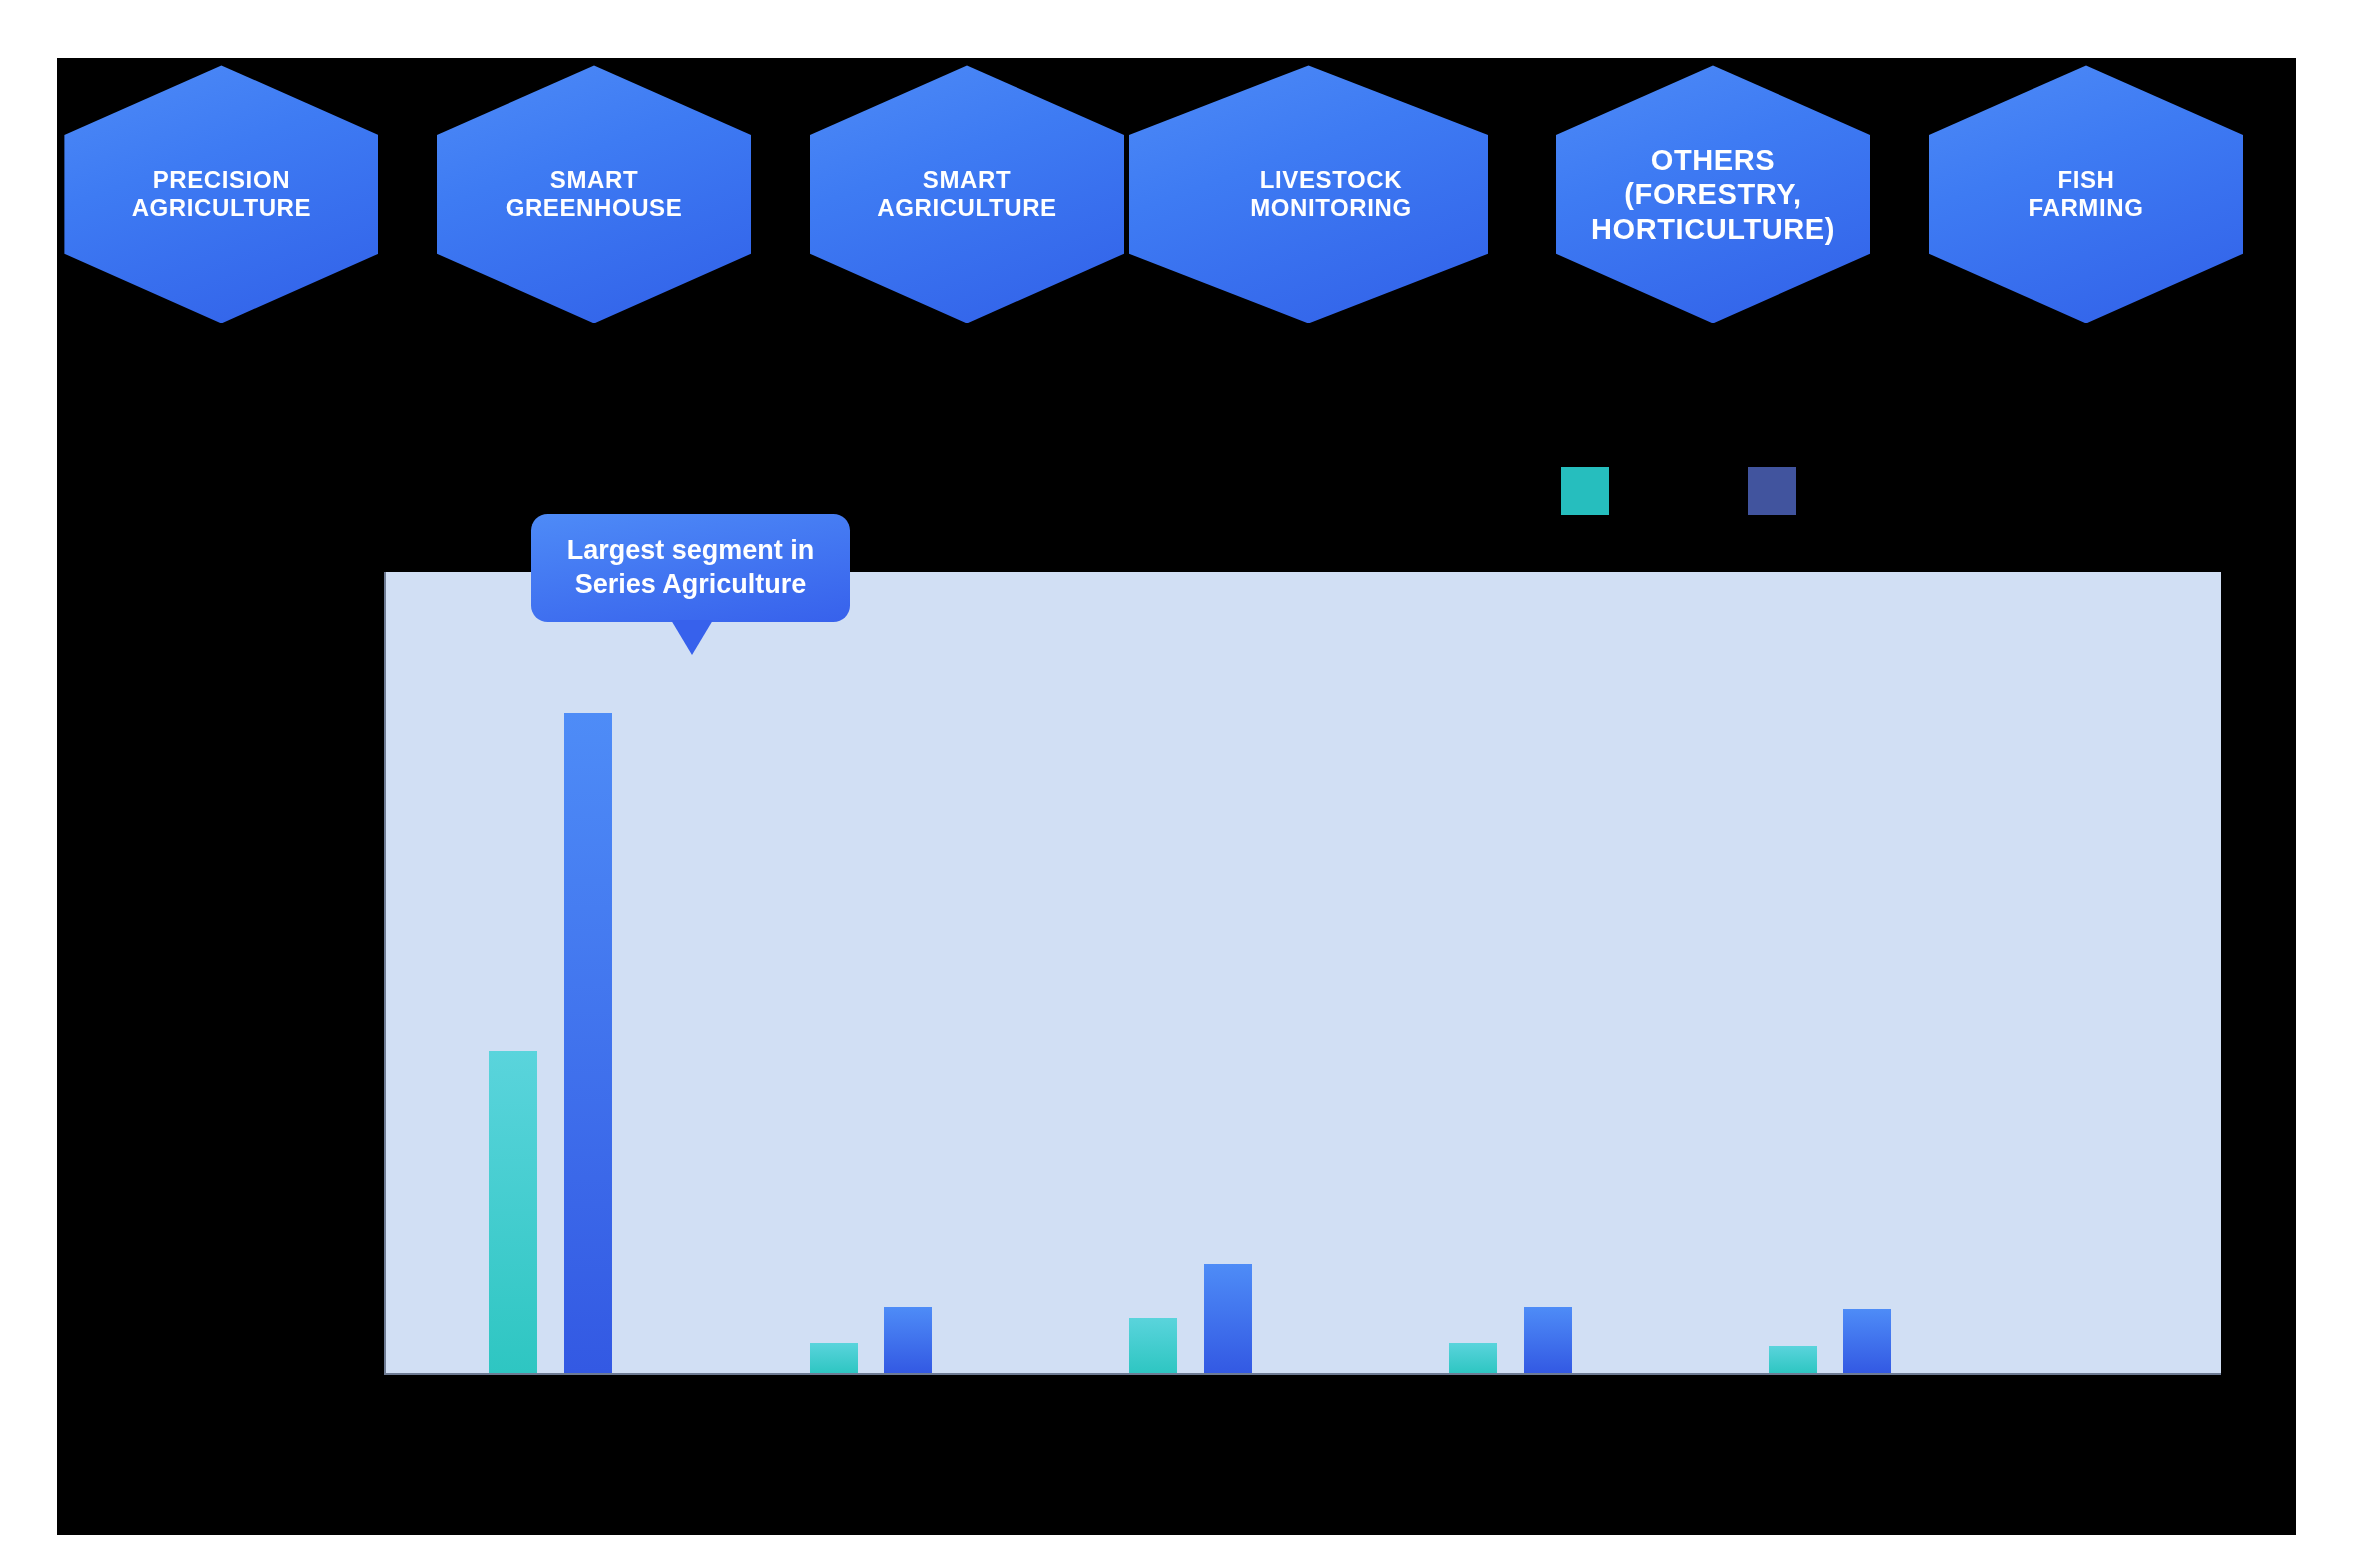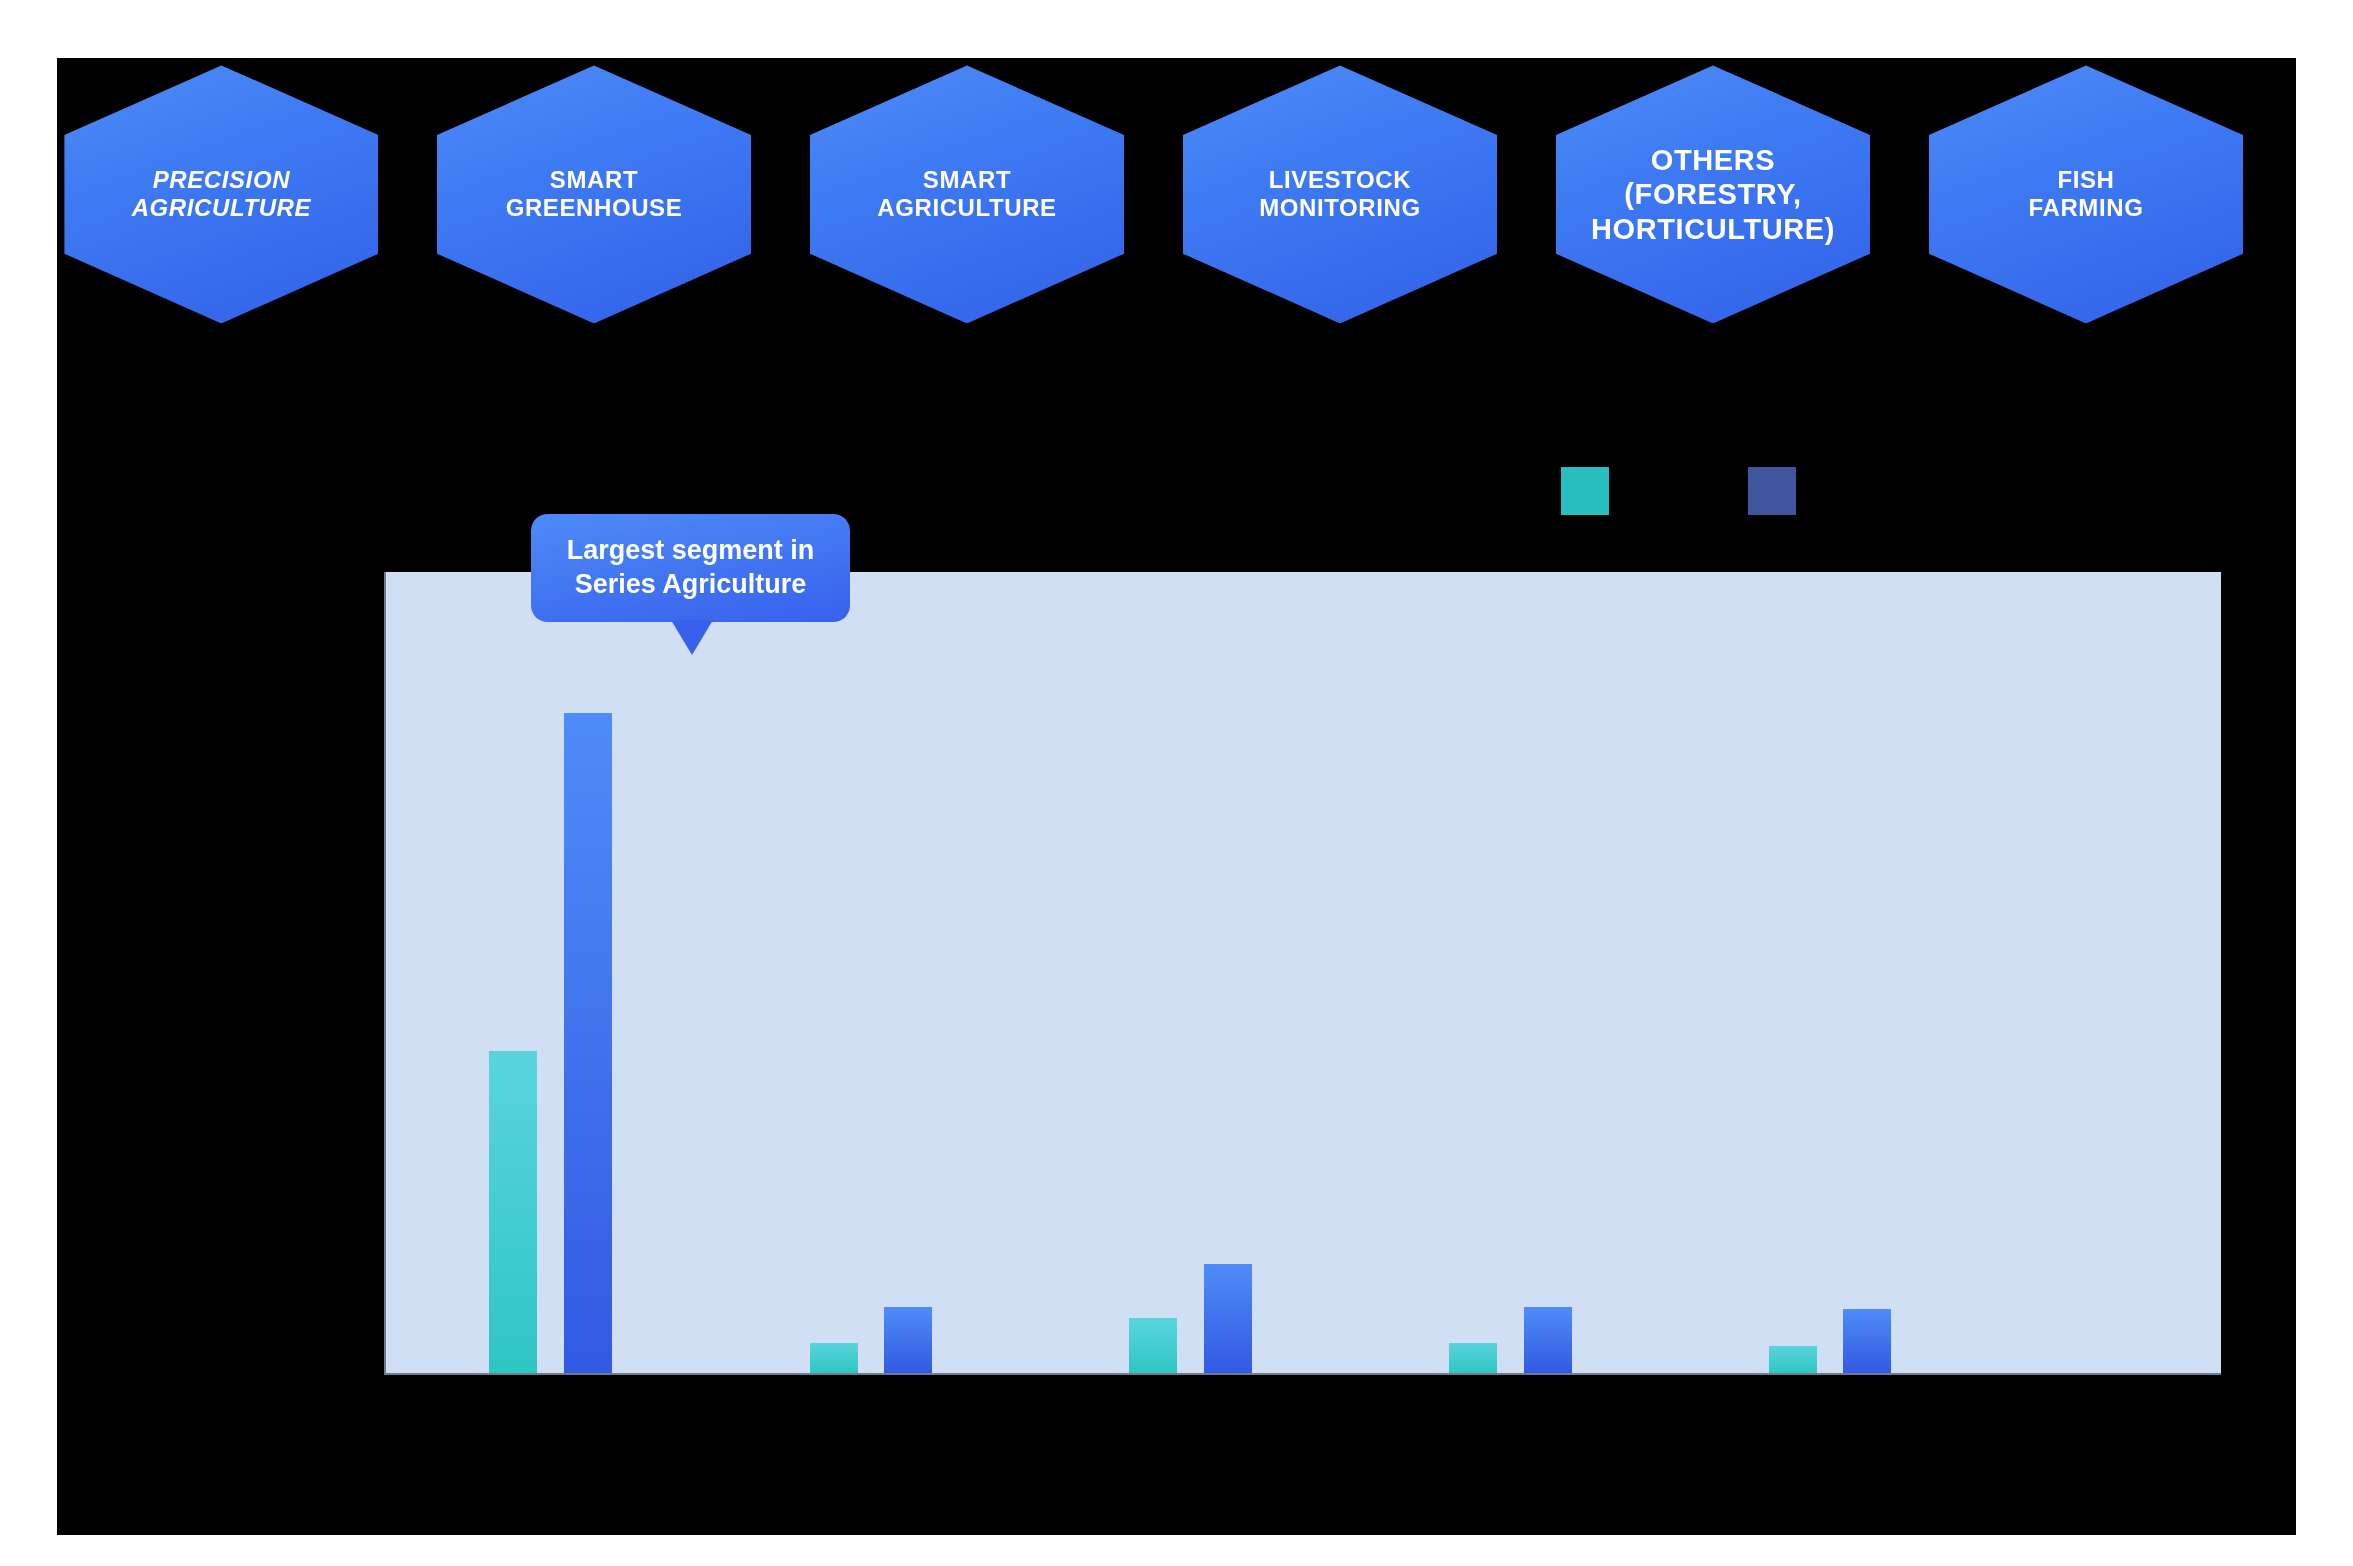--- a/index.html
+++ b/index.html
@@ -22,24 +22,24 @@
     color:#ffffff;
     font-weight:bold;
     font-size:24px;
     line-height:1.18;
     letter-spacing:0.6px;
     text-align:center;
     text-transform:uppercase;
     white-space:pre-line;
     padding:0 14.8px;
   }
-  .hex.h0{left:7.4px;font-style:italic;}
+  .hex.h0{left:7.4px;}
   .hex.h1{left:380px;}
   .hex.h2{left:753px;}
-  .hex.h3{left:1126px;}
+  .hex.h3{left:1072px;padding-left:45px;}
   .hex.h4{left:1499px;}
   .hex.h5{left:1872px;}
   .hex.h4 .hex-label{font-size:29px;}
 
   
   .legend{position:absolute;left:0;top:0;width:2239px;height:1477px;pointer-events:none;}
   .legend-item{position:absolute;display:flex;align-items:center;gap:14.8px;pointer-events:auto;}
   .legend-sw{width:48px;height:48px;display:block;}
   .legend-sw.teal{background:#26BEBE;}
   .legend-sw.navy{background:#41549E;}

